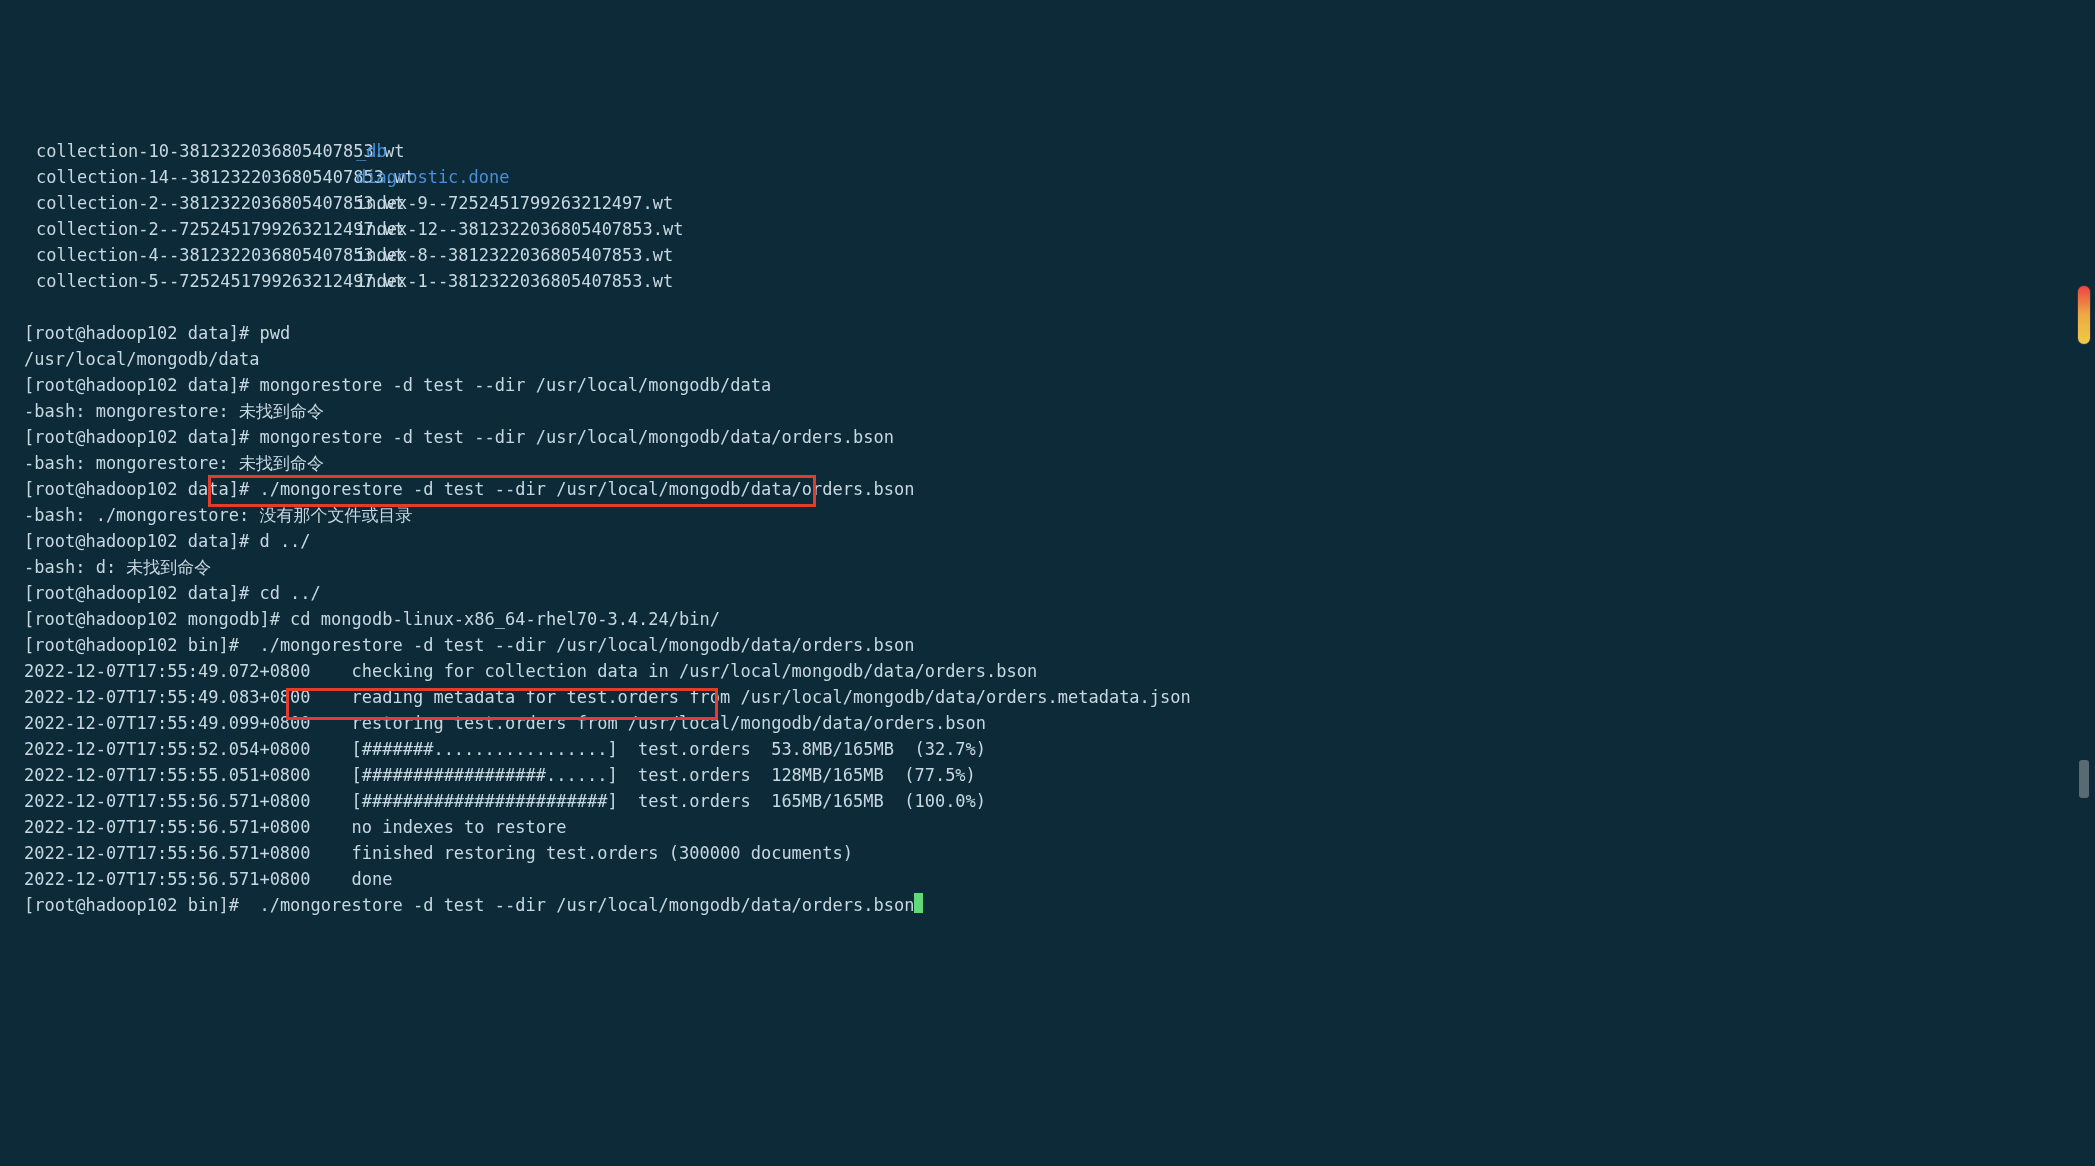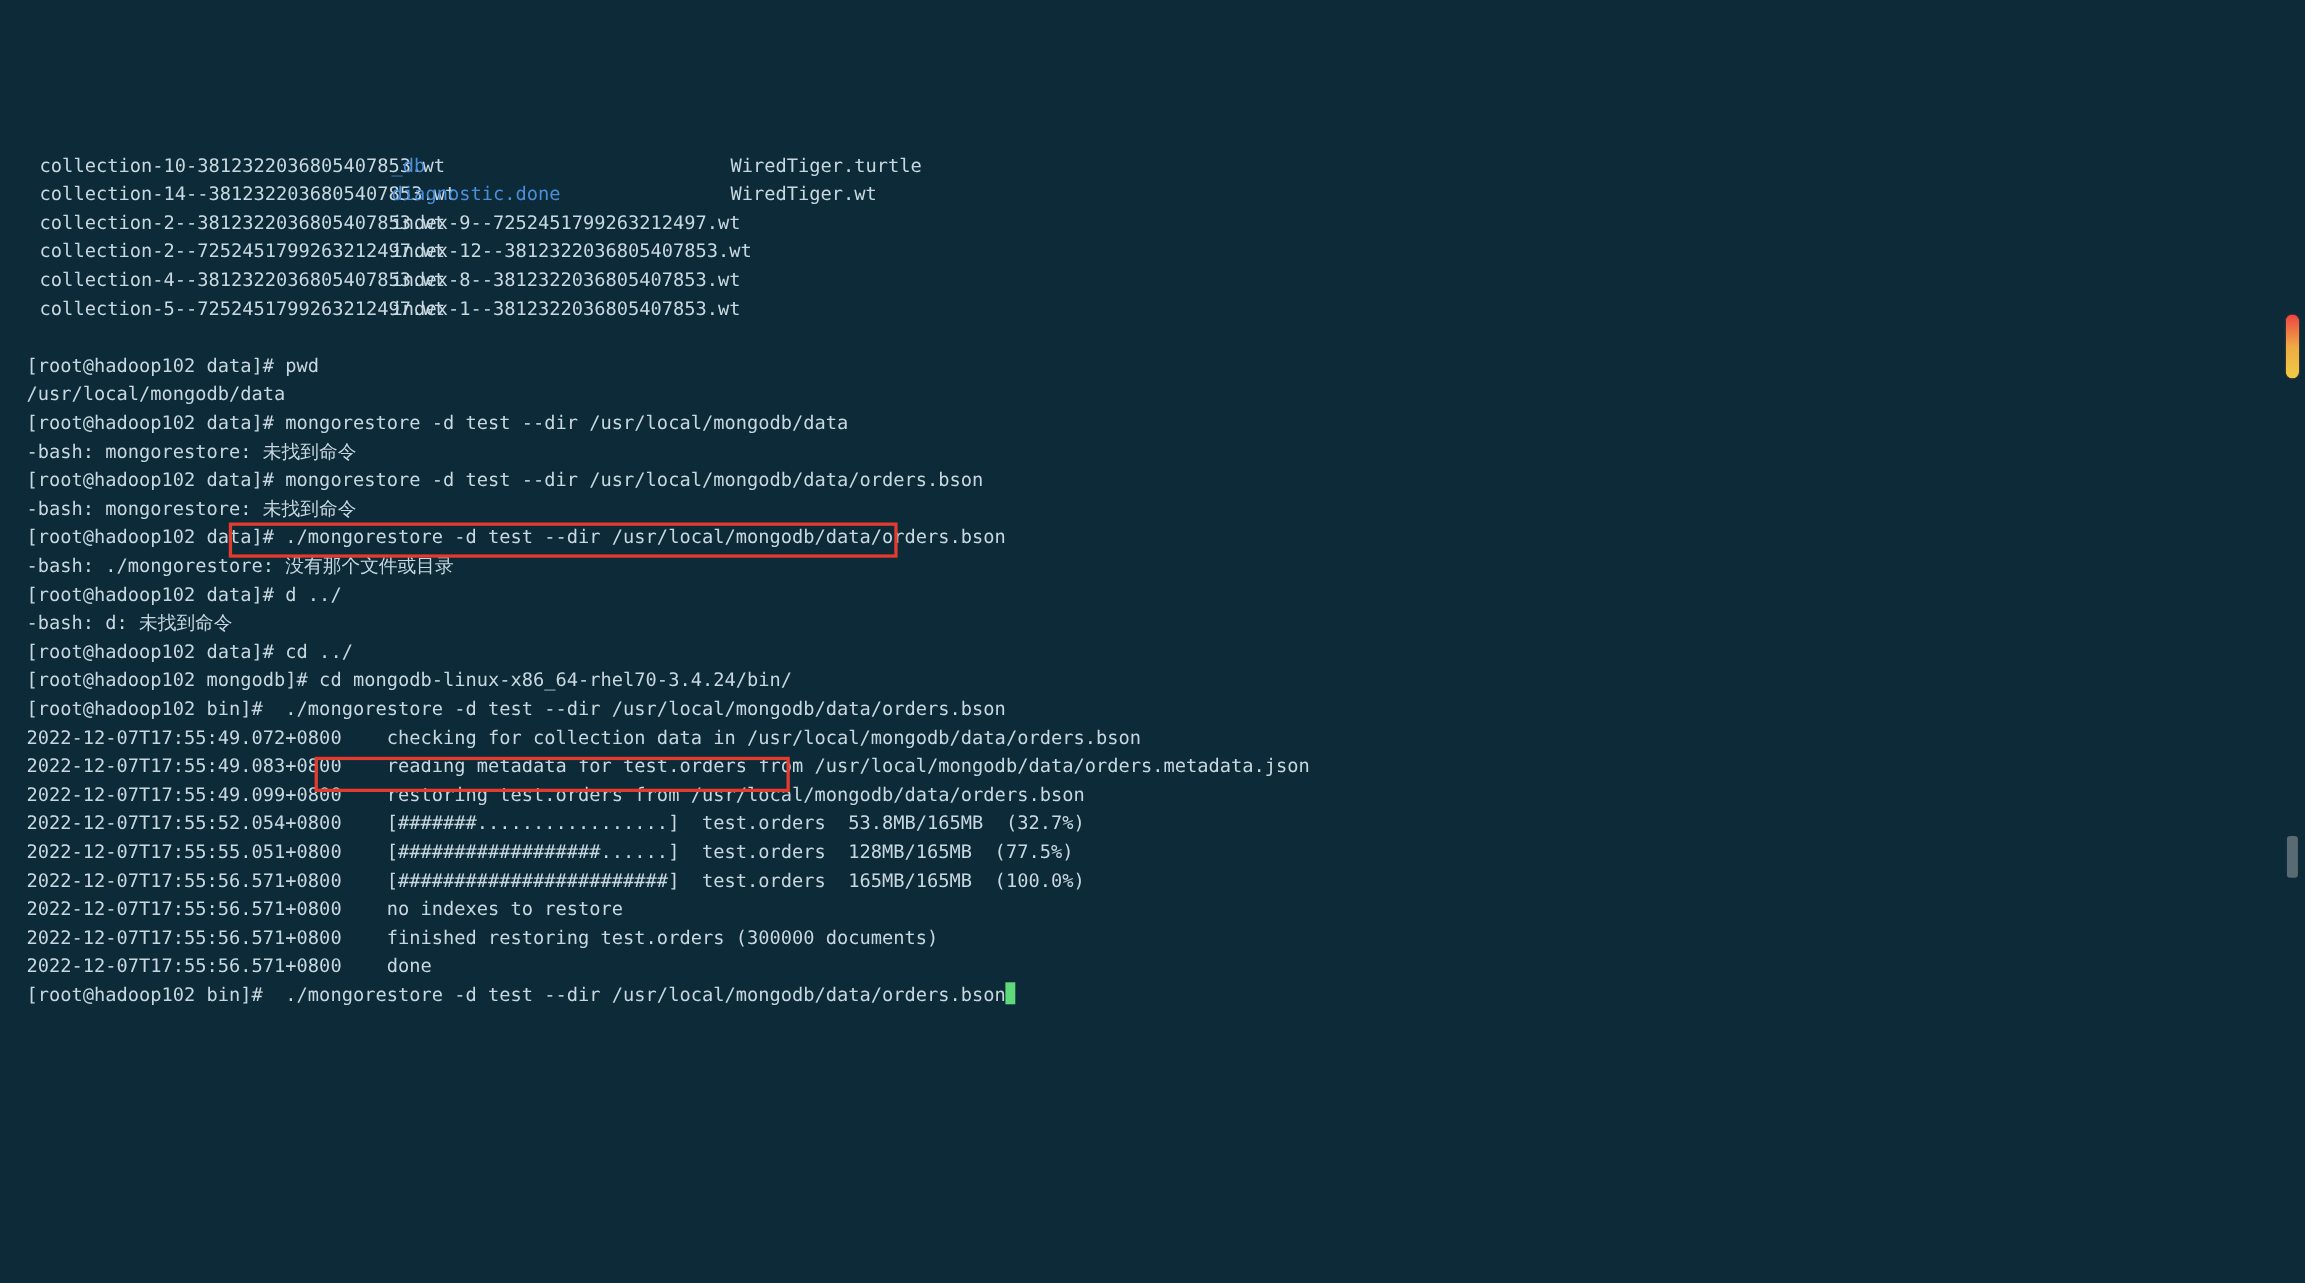--- a/index.html
+++ b/index.html
@@ -79,22 +79,21 @@
 <div class="col"><span>collection-10-3812322036805407853.wt</span>
 <span>collection-14--3812322036805407853.wt</span>
 <span>collection-2--3812322036805407853.wt</span>
 <span>collection-2--7252451799263212497.wt</span>
 <span>collection-4--3812322036805407853.wt</span>
 <span>collection-5--7252451799263212497.wt</span></div><div class="col2"><span class="dir">_db</span>
 <span class="dir">diagnostic.done</span>
 <span>index-9--7252451799263212497.wt</span>
 <span>index-12--3812322036805407853.wt</span>
 <span>index-8--3812322036805407853.wt</span>
-<span>index-1--3812322036805407853.wt</span></div><div><span>WiredTiger.turtle</span>
-<span>WiredTiger.wt</span></div></div>
+<span>index-1--3812322036805407853.wt</span></div></div>
 <div id="cmd-lines"><div class="line"><span>[root@hadoop102 data]#</span><span> pwd</span></div><div class="line">/usr/local/mongodb/data</div><div class="line"><span>[root@hadoop102 data]#</span><span> mongorestore -d test --dir /usr/local/mongodb/data</span></div><div class="line">-bash: mongorestore: 未找到命令</div><div class="line"><span>[root@hadoop102 data]#</span><span> mongorestore -d test --dir /usr/local/mongodb/data/orders.bson</span></div><div class="line">-bash: mongorestore: 未找到命令</div><div class="line"><span>[root@hadoop102 data]#</span><span> ./mongorestore -d test --dir /usr/local/mongodb/data/orders.bson</span></div><div class="line">-bash: ./mongorestore: 没有那个文件或目录</div><div class="line"><span>[root@hadoop102 data]#</span><span> d ../</span></div><div class="line">-bash: d: 未找到命令</div><div class="line"><span>[root@hadoop102 data]#</span><span> cd ../</span></div><div class="line"><span>[root@hadoop102 mongodb]#</span><span> cd mongodb-linux-x86_64-rhel70-3.4.24/bin/</span></div><div class="line"><span>[root@hadoop102 bin]#</span><span>  ./mongorestore -d test --dir /usr/local/mongodb/data/orders.bson</span></div><div class="line">2022-12-07T17:55:49.072+0800    checking for collection data in /usr/local/mongodb/data/orders.bson</div><div class="line">2022-12-07T17:55:49.083+0800    reading metadata for test.orders from /usr/local/mongodb/data/orders.metadata.json</div><div class="line">2022-12-07T17:55:49.099+0800    restoring test.orders from /usr/local/mongodb/data/orders.bson</div><div class="line">2022-12-07T17:55:52.054+0800    [#######.................]  test.orders  53.8MB/165MB  (32.7%)</div><div class="line">2022-12-07T17:55:55.051+0800    [##################......]  test.orders  128MB/165MB  (77.5%)</div><div class="line">2022-12-07T17:55:56.571+0800    [########################]  test.orders  165MB/165MB  (100.0%)</div><div class="line">2022-12-07T17:55:56.571+0800    no indexes to restore</div><div class="line">2022-12-07T17:55:56.571+0800    finished restoring test.orders (300000 documents)</div><div class="line">2022-12-07T17:55:56.571+0800    done</div><div class="line"><span>[root@hadoop102 bin]#</span><span>  ./mongorestore -d test --dir /usr/local/mongodb/data/orders.bson</span><span class="cursor"></span></div></div>
 </div>
 
 <div class="hl-box1"></div>
 <div class="hl-box2"></div>
 <div class="scroll-indicator"></div>
 <div class="scroll-thumb"></div>
 
 
 

